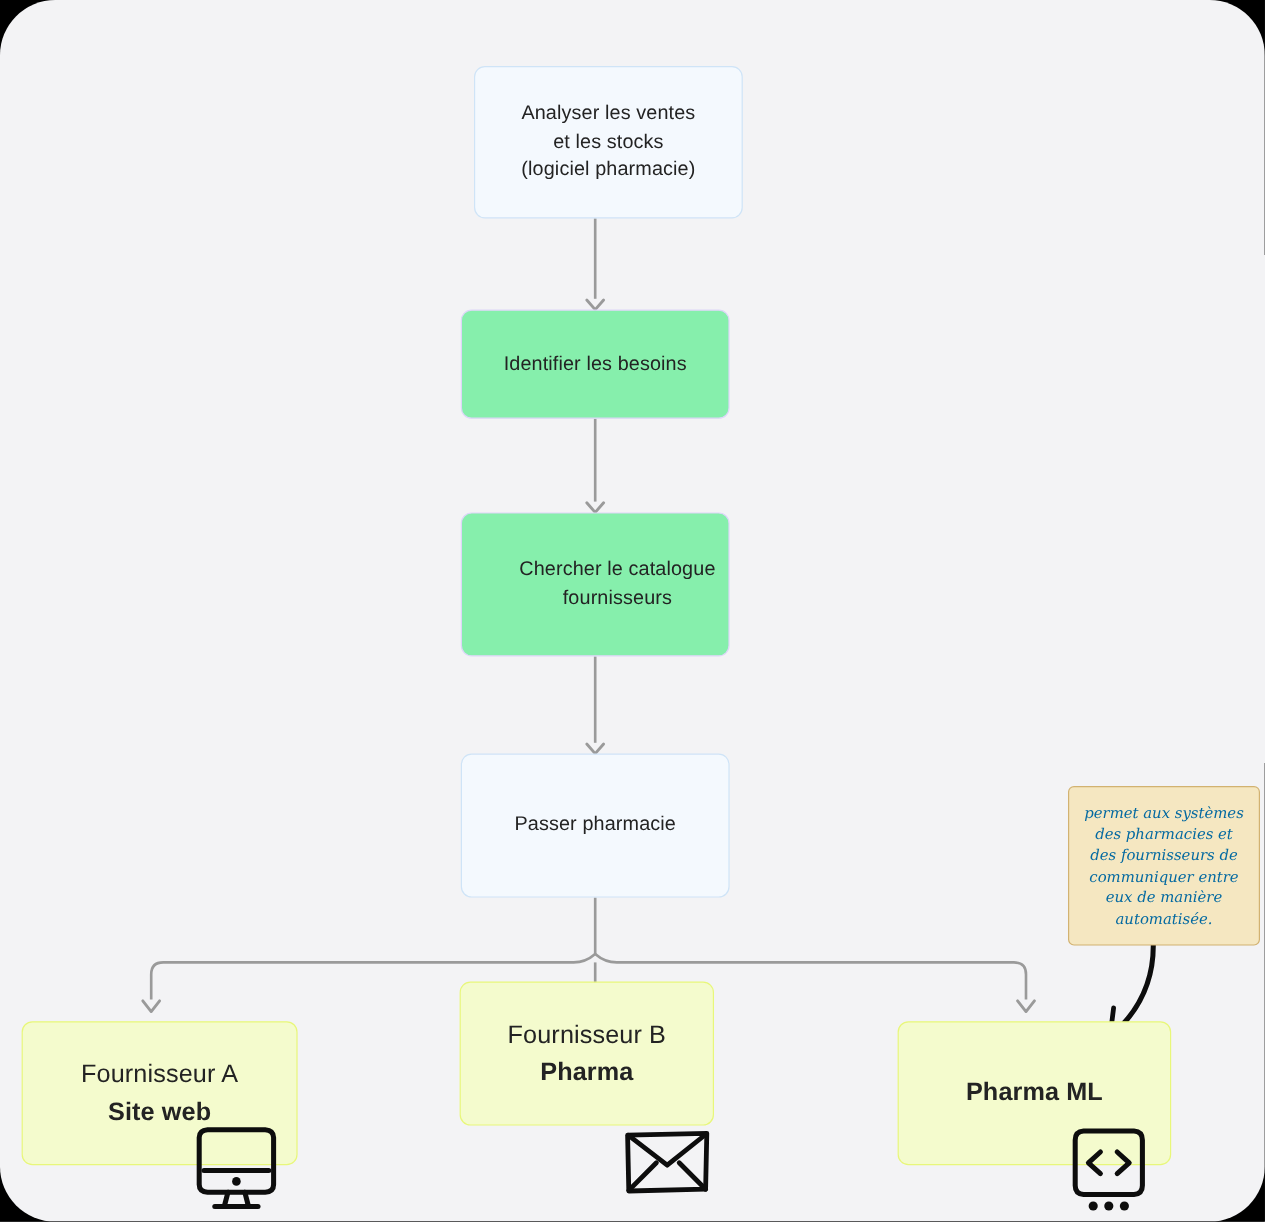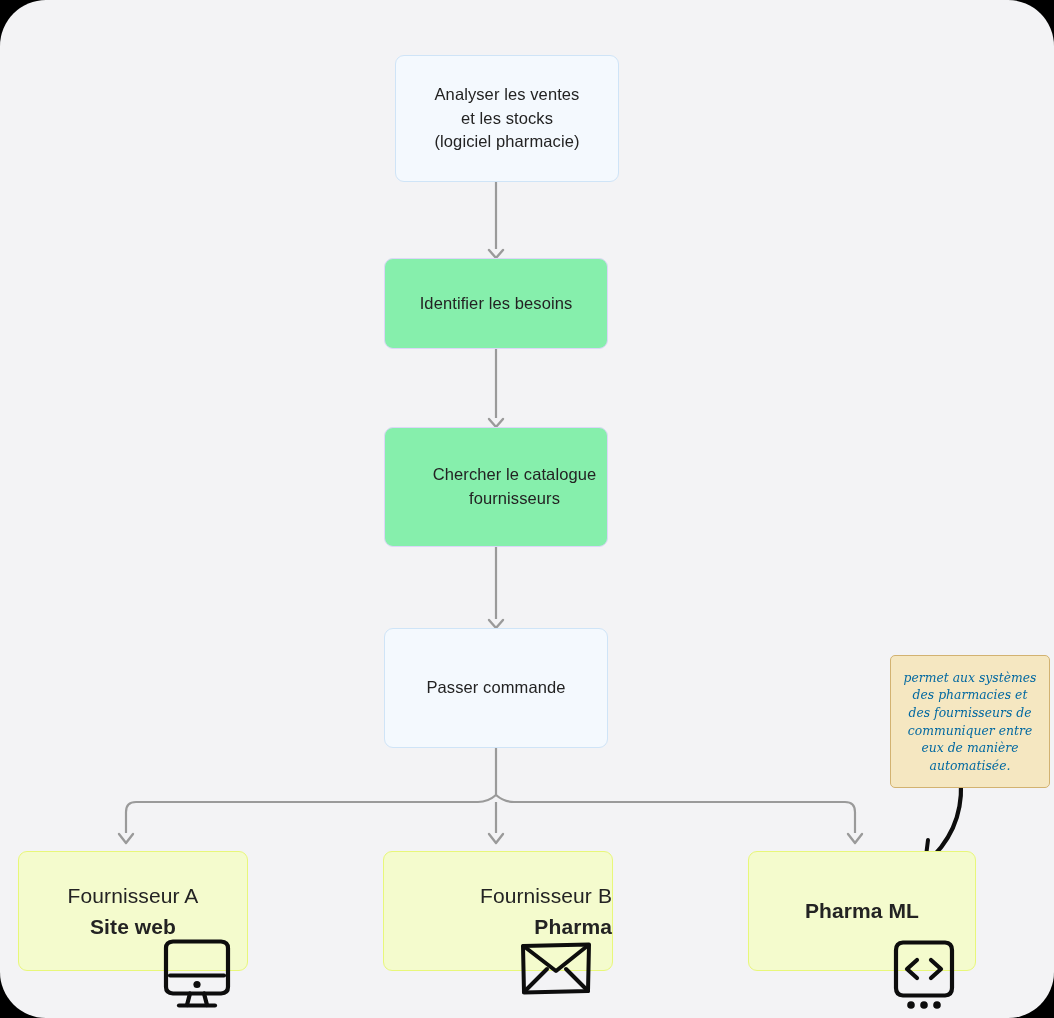--- a/index.html
+++ b/index.html
@@ -131,29 +131,29 @@
   <div class="node node-purple" style="left:384px; top:258px; width:224px; height:91px;">
     <span class="nl">Identifier les besoins</span>
   </div>
 
   <div class="node node-purple" style="left:384px; top:427px; width:224px; height:120px;padding-left:37px;">
     <span class="nl">Chercher le catalogue</span>
     <span class="nl">fournisseurs</span>
   </div>
 
   <div class="node node-blue" style="left:384px; top:628px; width:224px; height:120px;">
-    <span class="nl">Passer commande</span>
+    <span class="nl">Passer pharmacie</span>
   </div>
 
   <div class="node node-yellow" style="left:18px; top:851px; width:230px; height:120px;">
     <span class="nl">Fournisseur A</span>
     <span class="nl sub">Site web</span>
   </div>
 
-  <div class="node node-yellow" style="left:383px; top:851px; width:230px; height:120px;align-items:flex-end;">
+  <div class="node node-yellow" style="left:383px; top:818px; width:212px; height:120px;">
     <span class="nl">Fournisseur B</span>
     <span class="nl sub">Pharma</span>
   </div>
 
   <div class="node node-yellow" style="left:748px; top:851px; width:228px; height:120px;">
     <span class="nl sub">Pharma ML</span>
   </div>
 
   <svg class="glyph" style="left:157px; top:937px; width:80px; height:74px;" viewBox="0 0 80 74" xmlns="http://www.w3.org/2000/svg">
     <g fill="none" stroke="#0d0d0d" stroke-width="4.2" stroke-linecap="round" stroke-linejoin="round">

